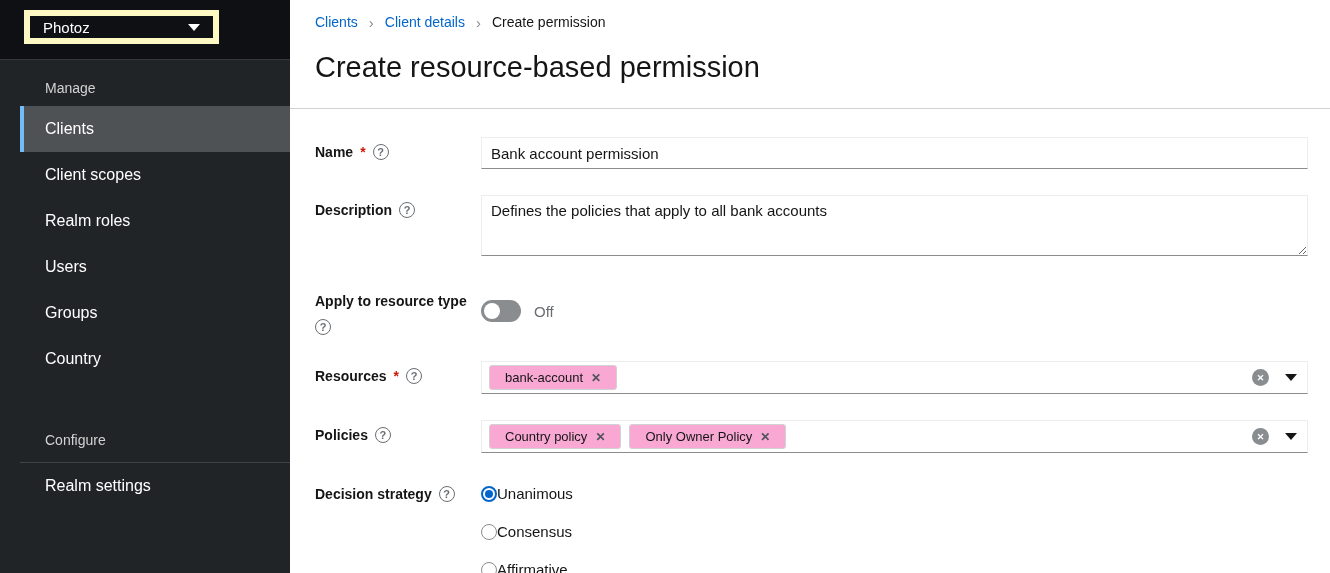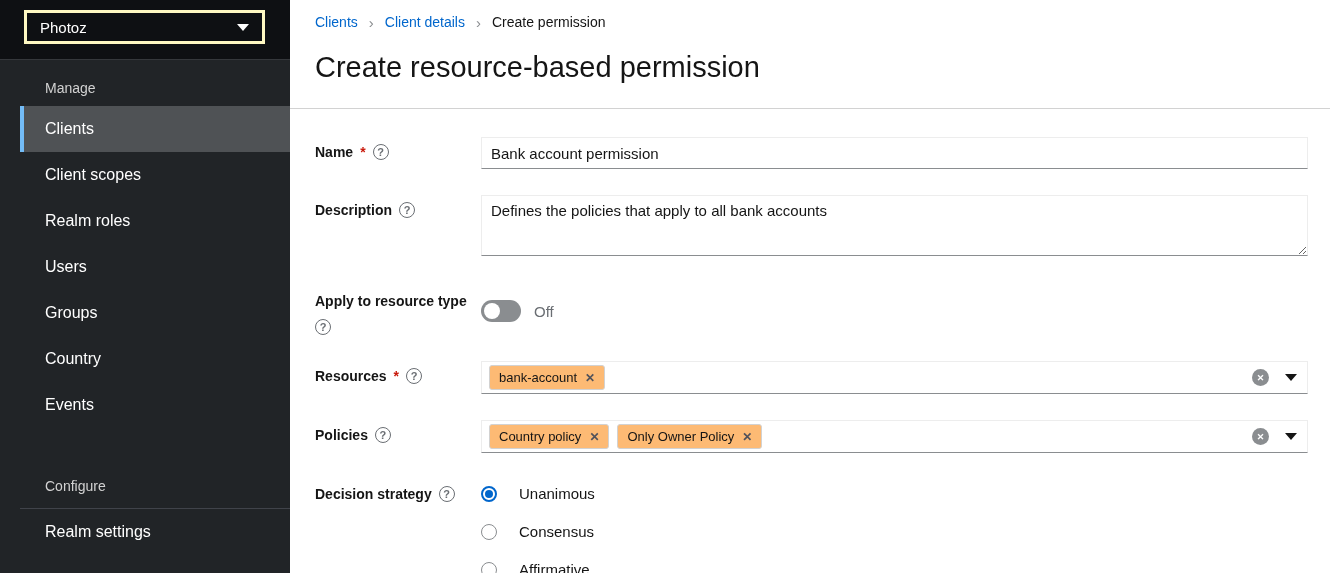--- a/index.html
+++ b/index.html
@@ -18,23 +18,23 @@
     display: flex; flex-direction: column;
     height: 573px;
   }
   .sidebar-header {
     background: #0e1013;
     height: 60px;
     padding: 10px 24px;
     border-bottom: 1px solid #35383c;
   }
   .realm-selector {
-    width: 241px; height: 34px;
+    width: 195px; height: 34px;
     background: transparent;
-    border: 3px solid #fef9c3;
+    border: 6px solid #fef9c3;
     color: #fff;
     font-family: inherit;
     font-size: 15px;
     display: flex; align-items: center; justify-content: space-between;
     padding: 0 13px;
     cursor: pointer;
   }
   .caret-down-white {
     width: 0; height: 0;
     border-left: 6px solid transparent;
@@ -142,23 +142,23 @@
     border: 1px solid #ededed;
     border-bottom: 1px solid #8a8d90;
     display: flex; align-items: center;
     padding: 0 10px 0 7px;
     gap: 8px;
   }
   .chip {
     display: inline-flex; align-items: center; gap: 8px;
     border: 1px solid #d2d2d2;
     border-radius: 3px;
-    padding: 4px 9px;
+    padding: 4px 15px;
     font-size: 13px; color: #151515;
-    background: #fdba74;
+    background: #f9a8d4;
     white-space: nowrap;
   }
   .chip-close {
     border: none; background: none; padding: 0;
     color: #51525b; font-size: 12px; font-weight: bold;
     cursor: pointer; line-height: 1;
   }
   .ms-actions { margin-left: auto; display: flex; align-items: center; gap: 16px; }
   .clear-icon {
     width: 17px; height: 17px;
@@ -170,21 +170,21 @@
   .caret-down-dark {
     width: 0; height: 0;
     border-left: 6px solid transparent;
     border-right: 6px solid transparent;
     border-top: 7px solid #151515;
     cursor: pointer;
   }
 
   
   .radio-group { display: flex; flex-direction: column; gap: 21px; padding-top: 6px; }
-  .radio-option { display: flex; align-items: center; gap: 22px; cursor: pointer; }
+  .radio-option { display: flex; align-items: center; gap: 0; cursor: pointer; }
   .radio-circle {
     width: 16px; height: 16px; flex-shrink: 0;
     border: 1px solid #8a8d90; border-radius: 50%;
     background: #fff; position: relative;
   }
   .radio-circle.checked { border: 2px solid #0066cc; }
   .radio-circle.checked::after {
     content: ""; position: absolute;
     left: 50%; top: 50%; transform: translate(-50%, -50%);
     width: 8px; height: 8px; border-radius: 50%;
@@ -204,21 +204,20 @@
   </div>
   <nav class="nav">
     <div class="nav-group">
       <div class="nav-group-title">Manage</div>
       <a class="nav-item selected">Clients</a>
       <a class="nav-item">Client scopes</a>
       <a class="nav-item">Realm roles</a>
       <a class="nav-item">Users</a>
       <a class="nav-item">Groups</a>
       <a class="nav-item">Country</a>
-      <a class="nav-item">Events</a>
     </div>
     <div class="nav-group nav-group-configure">
       <div class="nav-group-title">Configure</div>
       <div class="nav-divider"></div>
       <a class="nav-item">Realm settings</a>
     </div>
   </nav>
 </aside>
 
 <main class="main">

